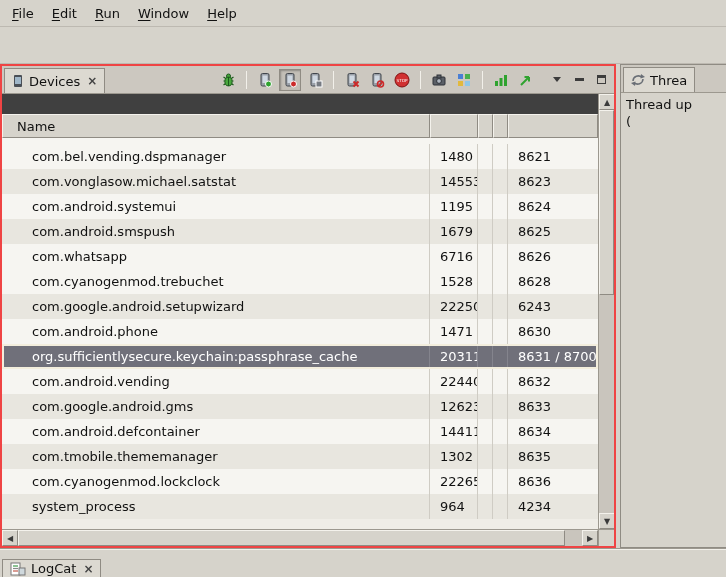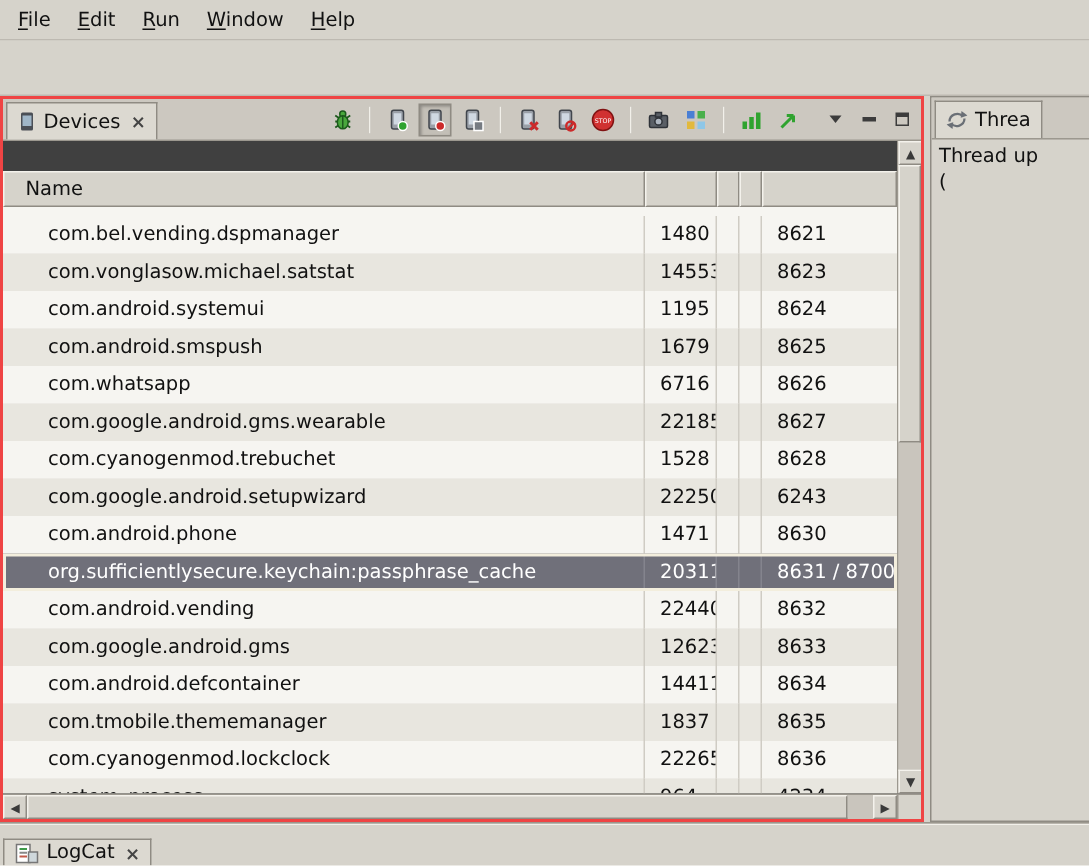--- a/index.html
+++ b/index.html
@@ -241,27 +241,20 @@
                 <div class="cell-sm"></div>
                 <div class="cell-port">8625</div>
               </div>
               <div class="trow">
                 <div class="cell-name">com.whatsapp</div>
                 <div class="cell-pid">6716</div>
                 <div class="cell-sm"></div>
                 <div class="cell-sm"></div>
                 <div class="cell-port">8626</div>
               </div>
-              <div class="trow alt">
-                <div class="cell-name">com.google.android.gms.wearable</div>
-                <div class="cell-pid">22185</div>
-                <div class="cell-sm"></div>
-                <div class="cell-sm"></div>
-                <div class="cell-port">8627</div>
-              </div>
               <div class="trow">
                 <div class="cell-name">com.cyanogenmod.trebuchet</div>
                 <div class="cell-pid">1528</div>
                 <div class="cell-sm"></div>
                 <div class="cell-sm"></div>
                 <div class="cell-port">8628</div>
               </div>
               <div class="trow alt">
                 <div class="cell-name">com.google.android.setupwizard</div>
                 <div class="cell-pid">22250</div>
@@ -299,21 +292,21 @@
               </div>
               <div class="trow">
                 <div class="cell-name">com.android.defcontainer</div>
                 <div class="cell-pid">14411</div>
                 <div class="cell-sm"></div>
                 <div class="cell-sm"></div>
                 <div class="cell-port">8634</div>
               </div>
               <div class="trow alt">
                 <div class="cell-name">com.tmobile.thememanager</div>
-                <div class="cell-pid">1837</div>
+                <div class="cell-pid">1302</div>
                 <div class="cell-sm"></div>
                 <div class="cell-sm"></div>
                 <div class="cell-port">8635</div>
               </div>
               <div class="trow">
                 <div class="cell-name">com.cyanogenmod.lockclock</div>
                 <div class="cell-pid">22265</div>
                 <div class="cell-sm"></div>
                 <div class="cell-sm"></div>
                 <div class="cell-port">8636</div>

